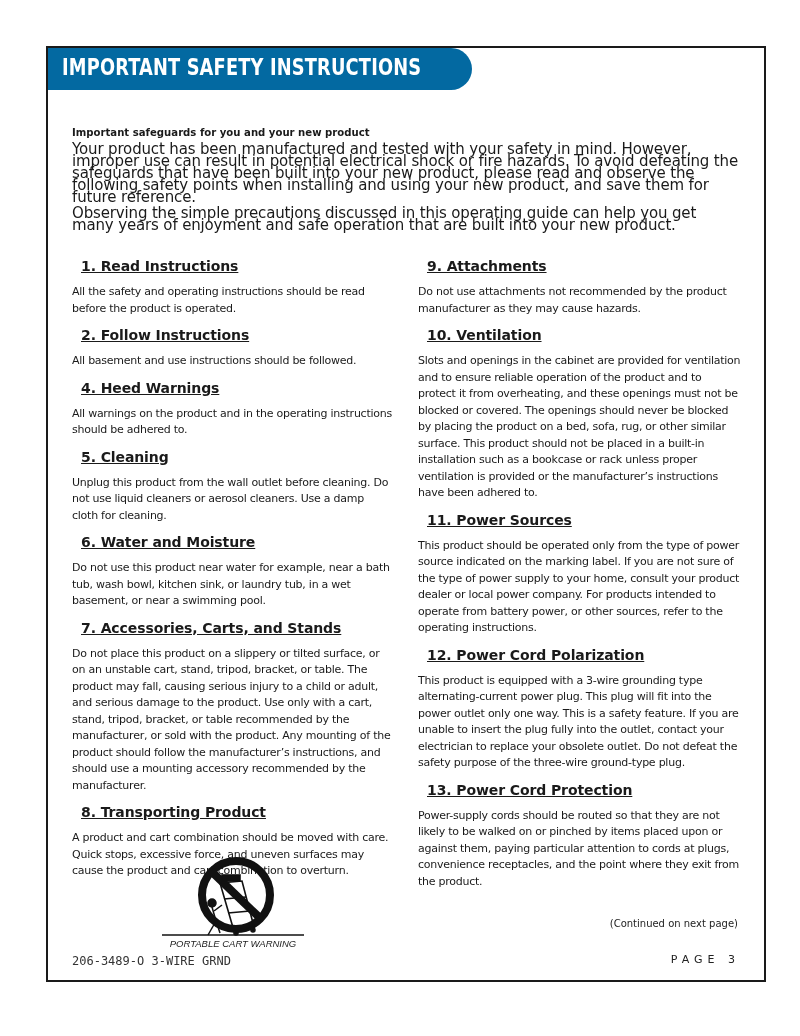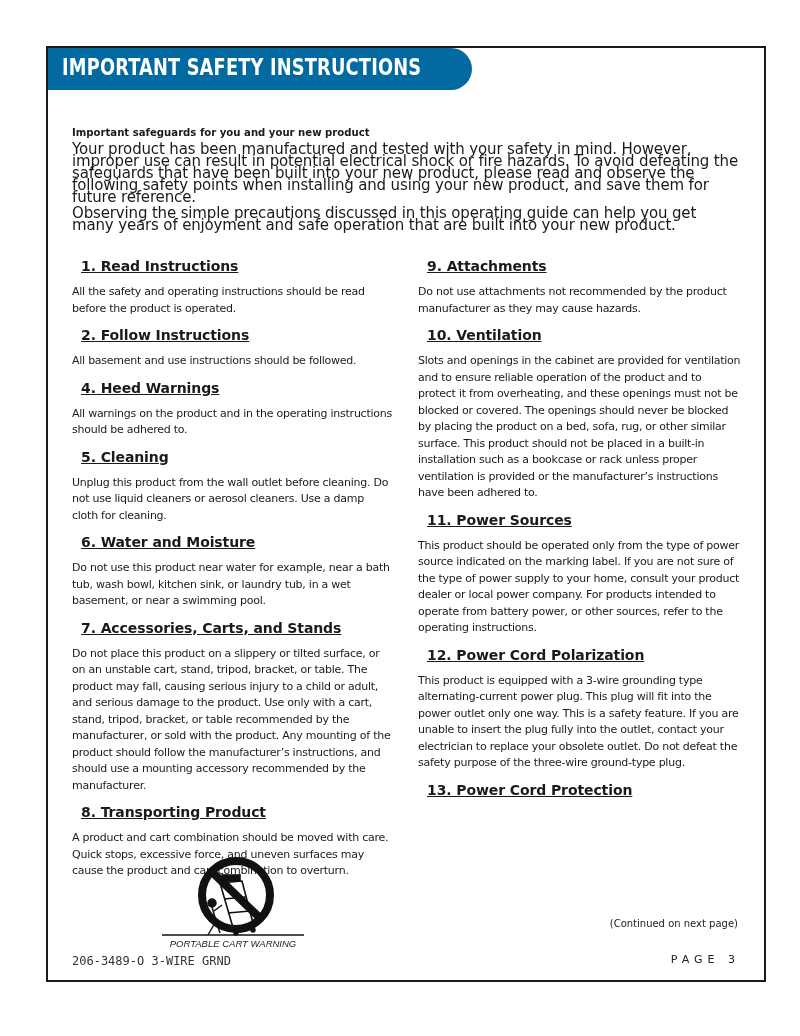--- a/index.html
+++ b/index.html
@@ -84,20 +84,21 @@
     <div class="item">
       <h3>11. Power Sources</h3>
       <p>This product should be operated only from the type of power source indicated on the marking label. If you are not sure of the type of power supply to your home, consult your product dealer or local power company. For products intended to operate from battery power, or other sources, refer to the operating instructions.</p>
     </div>
     <div class="item">
       <h3>12. Power Cord Polarization</h3>
       <p>This product is equipped with a 3-wire grounding type alternating-current power plug. This plug will fit into the power outlet only one way. This is a safety feature. If you are unable to insert the plug fully into the outlet, contact your electrician to replace your obsolete outlet. Do not defeat the safety purpose of the three-wire ground-type plug.</p>
     </div>
     <div class="item">
       <h3>13. Power Cord Protection</h3>
+      <p>Power-supply cords should be routed so that they are not likely to be walked on or pinched by items placed upon or against them, paying particular attention to cords at plugs, convenience receptacles, and the point where they exit from the product.</p>
     </div>
   </div>
 
   <svg class="cart" viewBox="0 0 150 100">
     <circle cx="82" cy="42" r="34" fill="none" stroke="#111" stroke-width="8"></circle>
     <line x1="57" y1="18" x2="107" y2="66" stroke="#111" stroke-width="8"></line>
     <line x1="8" y1="82" x2="150" y2="82" stroke="#111" stroke-width="1.5"></line>
 
     <g stroke="#111" fill="none" stroke-width="1.6">
       <polygon points="66,30 88,28 100,74 80,78"></polygon>

